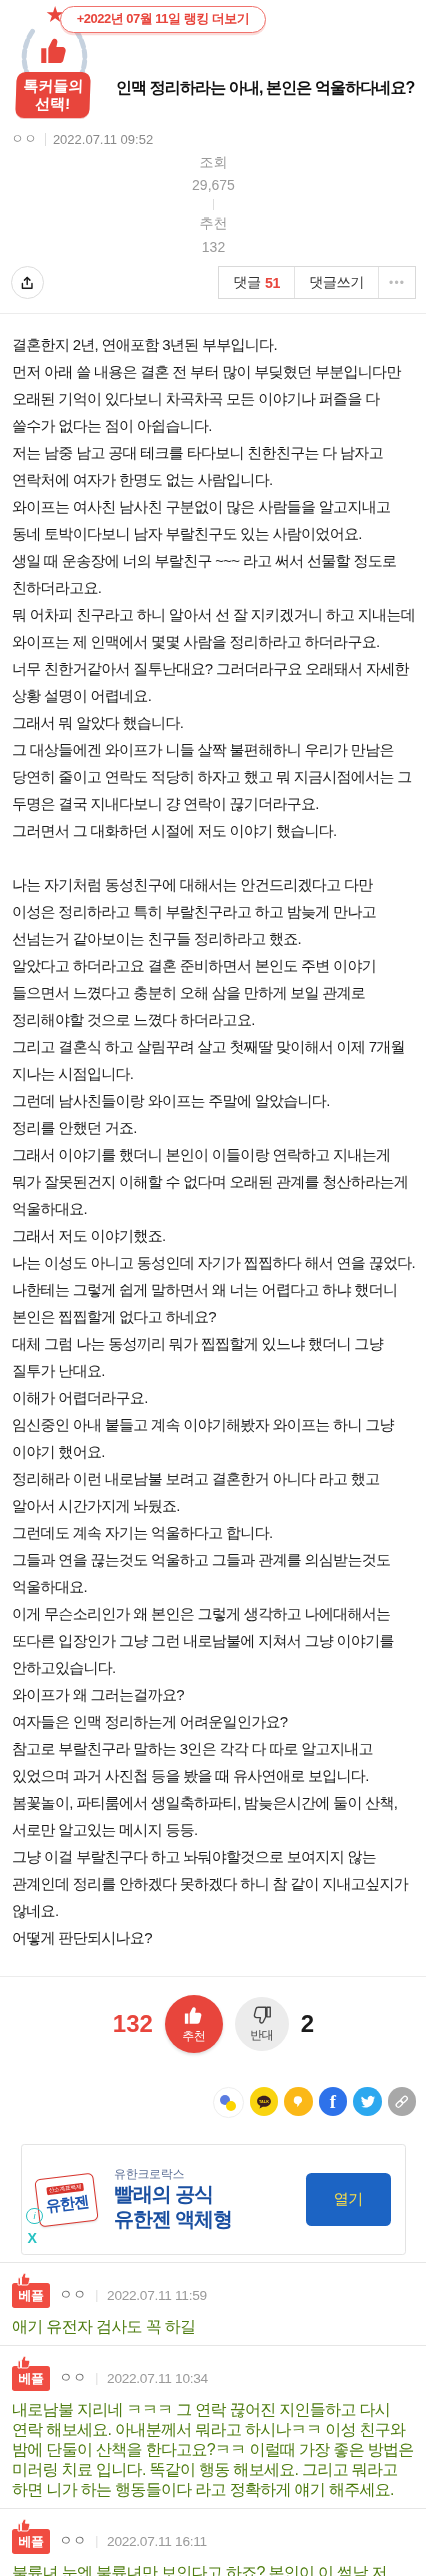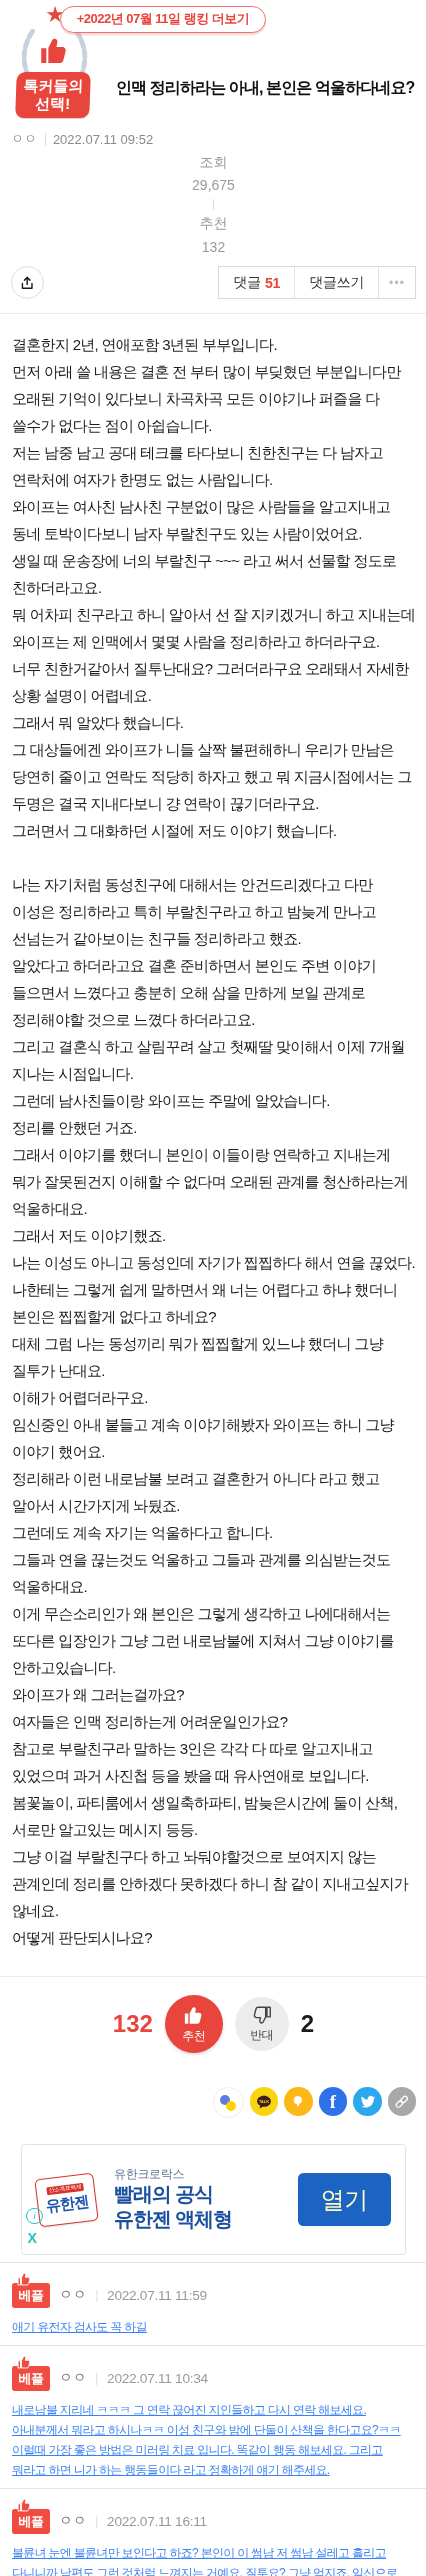--- a/index.html
+++ b/index.html
@@ -64,37 +64,37 @@
   
   .ad{position:relative;margin:26px 21px 0;height:109px;border:0.5px solid #e3e3e3;border-radius:3.3px;background:#fff;cursor:pointer;}
   .ad-logo{position:absolute;left:15.3px;top:31px;width:57px;height:46px;transform:rotate(-7deg);
     background:#fff;border:1.6px solid #d8342c;border-radius:5.5px;box-shadow:0 1.1px 2.2px rgba(0,0,0,.12);
     display:flex;flex-direction:column;align-items:center;justify-content:center;}
   .ad-logo .sub{font-size:5.5px;color:#fff;background:#d8342c;border-radius:1.6px;padding:0.5px 2.2px;margin-bottom:1.1px;}
   .ad-logo .nm{font-size:15.3px;font-weight:800;color:#1d55b0;letter-spacing:-1.1px;text-shadow:0.5px 0.5px 0 #fff;}
   .ad-brand{position:absolute;left:92px;top:21px;font-size:12px;color:#5c6f96;letter-spacing:-0.3px;}
   .ad-t1{position:absolute;left:92px;top:36px;font-size:20px;font-weight:800;color:var(--ad-navy);letter-spacing:-1.1px;}
   .ad-t2{position:absolute;left:92px;top:61px;font-size:20px;font-weight:800;color:var(--ad-navy);letter-spacing:-1.1px;}
-  .ad-open{position:absolute;right:14.2px;top:28.5px;width:93px;height:53px;background:var(--ad-blue);border:none;
-    border-radius:5.5px;color:#fef9c3;font-size:24px;letter-spacing:-0.5px;cursor:pointer;}
+  .ad-open{position:absolute;right:14.2px;top:28.5px;width:85px;height:53px;background:var(--ad-blue);border:none;
+    border-radius:5.5px;color:#fde047;font-size:15px;letter-spacing:-0.5px;cursor:pointer;}
   .ad-info{position:absolute;left:4.4px;bottom:30px;width:14.2px;height:14.2px;border:1.1px solid var(--teal);border-radius:50%;
     color:var(--teal);font-size:9.3px;display:flex;align-items:center;justify-content:center;font-style:italic;cursor:pointer;}
   .ad-close{position:absolute;left:5.5px;bottom:8.8px;color:var(--teal);font-size:14.2px;font-weight:700;cursor:pointer;line-height:14.2px;}
   
   .c-top-divider{height:0.5px;background:#e6e6e6;margin-top:7.7px;}
   .comment{padding:11px 12px 8.8px;}
   .c-divider{height:0.5px;background:#e6e6e6;}
   .c-meta{display:flex;align-items:center;gap:8.8px;position:relative;padding-top:8.8px;}
   .bepl{position:relative;display:inline-block;background:var(--badge-red);color:#fff;font-weight:800;
     font-size:13px;border-radius:2.7px;padding:3.8px 6.6px 3.3px;letter-spacing:-0.5px;text-align:right;}
   .bepl-thumb{position:absolute;left:4.4px;top:-12px;}
   .c-author{color:#666;font-size:13.7px;}
   .c-bar{color:#ddd;font-size:12px;}
   .c-date{color:#9a9a9a;font-size:13.7px;letter-spacing:-0.3px;}
-  .c-text{margin:8.8px 0 0;font-size:12px;line-height:20px;letter-spacing:-0.7px;color:#3b82f6;word-break:keep-all;text-decoration:underline;}
+  .c-text{margin:8.8px 0 0;font-size:16px;line-height:20px;letter-spacing:-0.7px;color:#4d7c0f;word-break:keep-all;}
 </style>
 </head>
 <body>
 
 <div class="header">
   <div class="tok-badge">
     <span class="tok-star">★</span>
     <svg class="wreath" width="77" height="65" viewBox="0 0 140 118">
       <path d="M30 6 C8 38 10 80 36 106" fill="none" stroke="#c6d2df" stroke-width="9" stroke-linecap="round" stroke-dasharray="12 7"></path>
       <path d="M110 6 C132 38 130 80 104 106" fill="none" stroke="#c6d2df" stroke-width="9" stroke-linecap="round" stroke-dasharray="12 7"></path>

